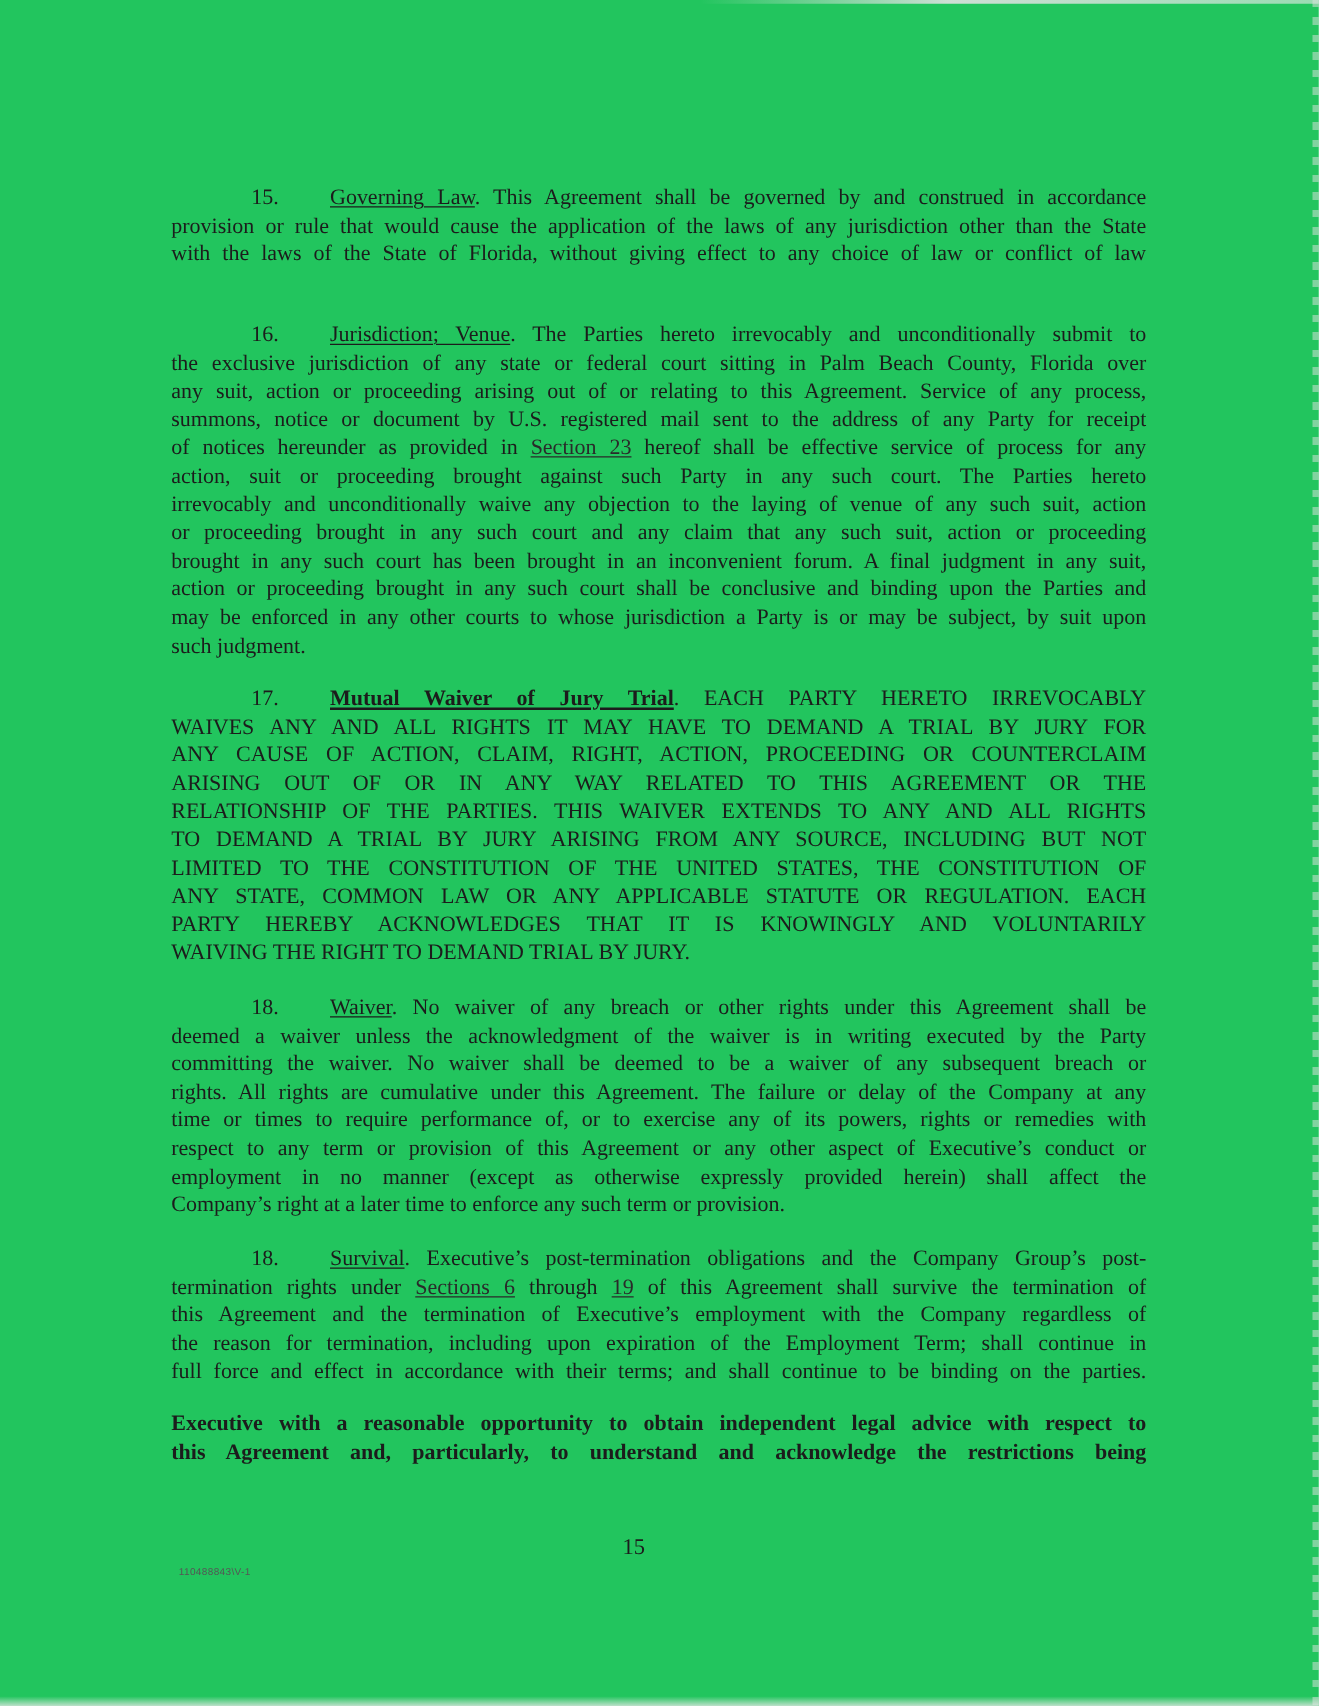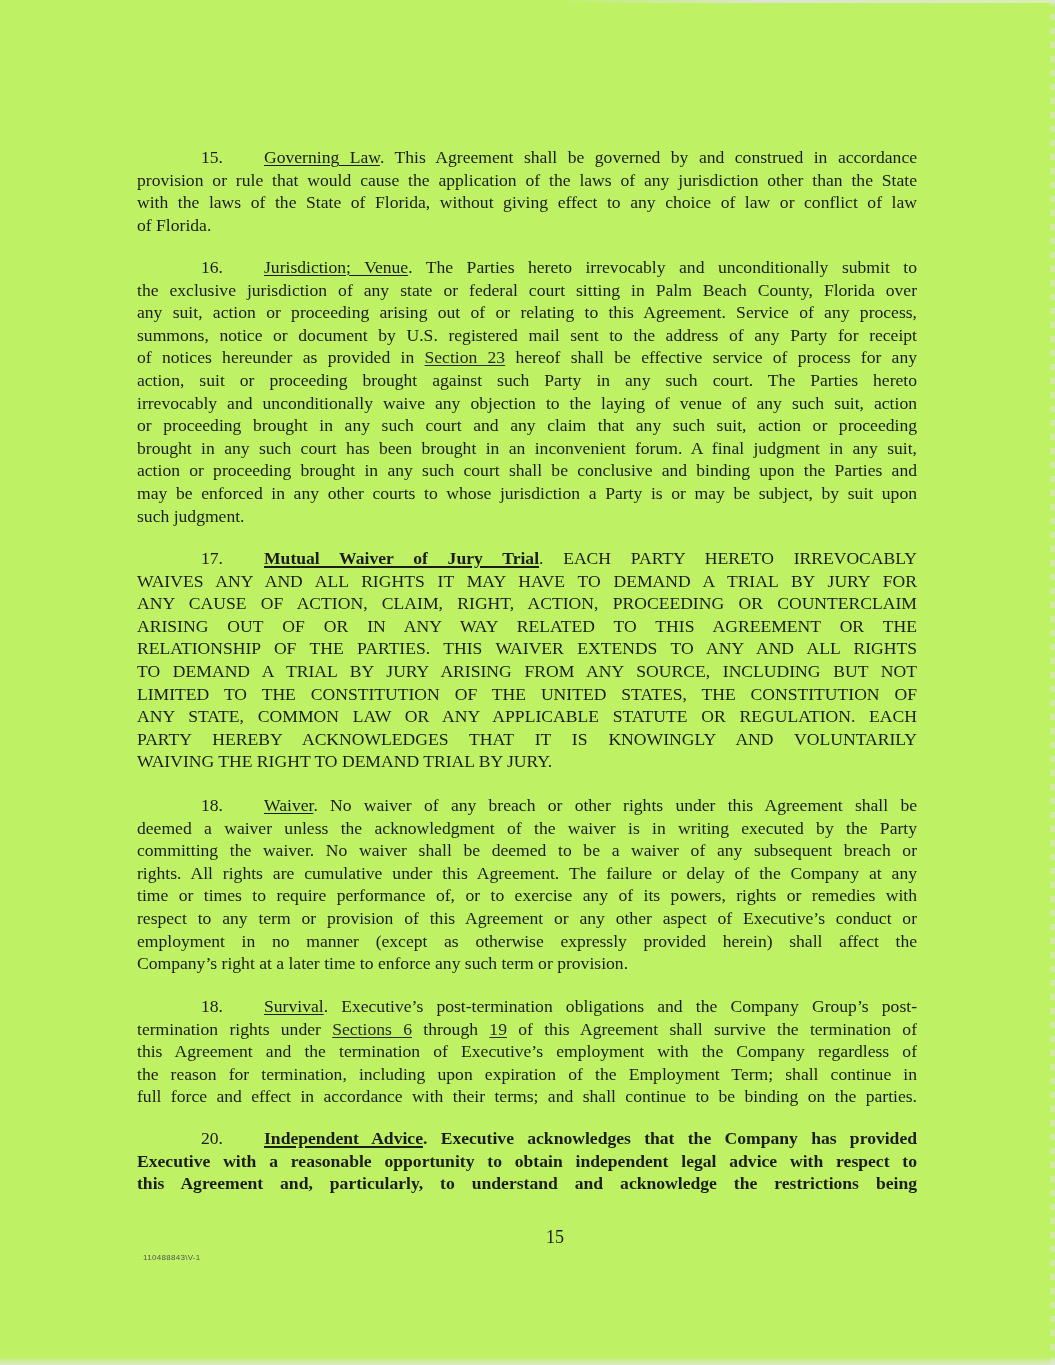--- a/index.html
+++ b/index.html
@@ -13,21 +13,21 @@
     position: relative;
     overflow: hidden;
     font-family: "Liberation Serif", "DejaVu Serif", serif;
     color: #1c1c1c;
   }
   .page {
     position: absolute;
     left: 0; top: 0;
     width: 1055px;
     height: 1365px;
-    background: #bef264;
+    background: #22c55e;
   }
   .scan-top {
     position: absolute;
     left: 560px; top: 0;
     width: 495px; height: 3px;
     background: linear-gradient(90deg, rgba(230,230,230,0) 0%, rgba(225,225,225,0.9) 40%, rgba(235,235,235,0.6) 100%);
   }
   .scan-bottom {
     position: absolute;
     left: 0; top: 1357px;
@@ -80,25 +80,25 @@
   }
   .ref {
     text-decoration: underline;
     text-underline-offset: 2px;
     text-decoration-thickness: 1px;
     color: #2a2a2a;
   }
   .caps { letter-spacing: 0; }
   .page-number {
     position: absolute;
-    left: 534px;
+    left: 498px;
     top: 1227px;
     font-size: 18px;
     width: 30px;
-    text-align: right;
+    text-align: left;
   }
   .doc-id {
     position: absolute;
     left: 143px;
     top: 1253px;
     font-family: "Liberation Sans", "DejaVu Sans", sans-serif;
     font-size: 8px;
     color: #555555;
     letter-spacing: 0.3px;
   }
@@ -108,21 +108,20 @@
 
 <div class="page">
   <div class="scan-top"></div>
   <div class="scan-right"></div>
   <div class="scan-bottom"></div>
 
   <div class="text-block" style="top:146px">
     <span class="line j"><span class="num">15.</span><span class="u">Governing Law</span><span>. This Agreement shall be governed by and construed in accordance</span></span>
     <span class="line j">provision or rule that would cause the application of the laws of any jurisdiction other than the State</span>
     <span class="line j">with the laws of the State of Florida, without giving effect to any choice of law or conflict of law</span>
-    <span class="line last">of Florida.</span>
   </div>
 
   <div class="text-block" style="top:256px">
     <span class="line j"><span class="num">16.</span><span class="u">Jurisdiction; Venue</span><span>. The Parties hereto irrevocably and unconditionally submit to</span></span>
     <span class="line j">the exclusive jurisdiction of any state or federal court sitting in Palm Beach County, Florida over</span>
     <span class="line j">any suit, action or proceeding arising out of or relating to this Agreement.  Service of any process,</span>
     <span class="line j">summons, notice or document by U.S. registered mail sent to the address of any Party for receipt</span>
     <span class="line j"><span>of notices hereunder as provided in </span><span class="ref">Section 23</span><span> hereof shall be effective service of process for any</span></span>
     <span class="line j">action, suit or proceeding brought against such Party in any such court.  The Parties hereto</span>
     <span class="line j">irrevocably and unconditionally waive any objection to the laying of venue of any such suit, action</span>
@@ -159,20 +158,19 @@
 
   <div class="text-block" style="top:995px">
     <span class="line j"><span class="num">18.</span><span class="u">Survival</span><span>. Executive’s post-termination obligations and the Company Group’s post-</span></span>
     <span class="line j"><span>termination rights under </span><span class="ref">Sections 6</span><span> through </span><span class="ref">19</span><span> of this Agreement shall survive the termination of</span></span>
     <span class="line j">this Agreement and the termination of Executive’s employment with the Company regardless of</span>
     <span class="line j">the reason for termination, including upon expiration of the Employment Term; shall continue in</span>
     <span class="line j">full force and effect in accordance with their terms; and shall continue to be binding on the parties.</span>
   </div>
 
   <div class="text-block b" style="top:1127px">
-    <span class="line j"><span class="num" style="font-weight:normal">20.</span><span class="bu">Independent Advice</span><span>.  Executive acknowledges that the Company has provided</span></span>
     <span class="line j">Executive with a reasonable opportunity to obtain independent legal advice with respect to</span>
     <span class="line j">this Agreement and, particularly, to understand and acknowledge the restrictions being</span>
   </div>
 
   <div class="page-number">15</div>
   <div class="doc-id">110488843\V-1</div>
 </div>
 
 </body></html>

